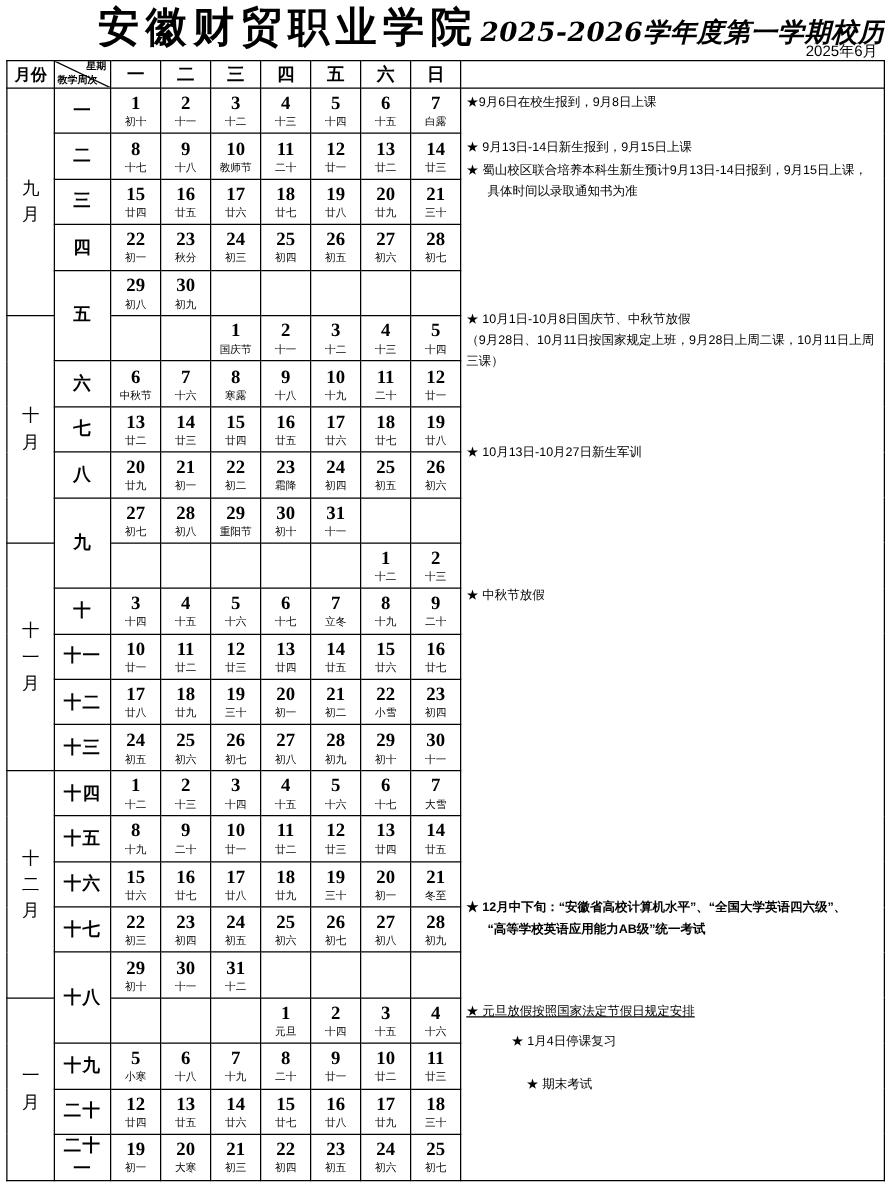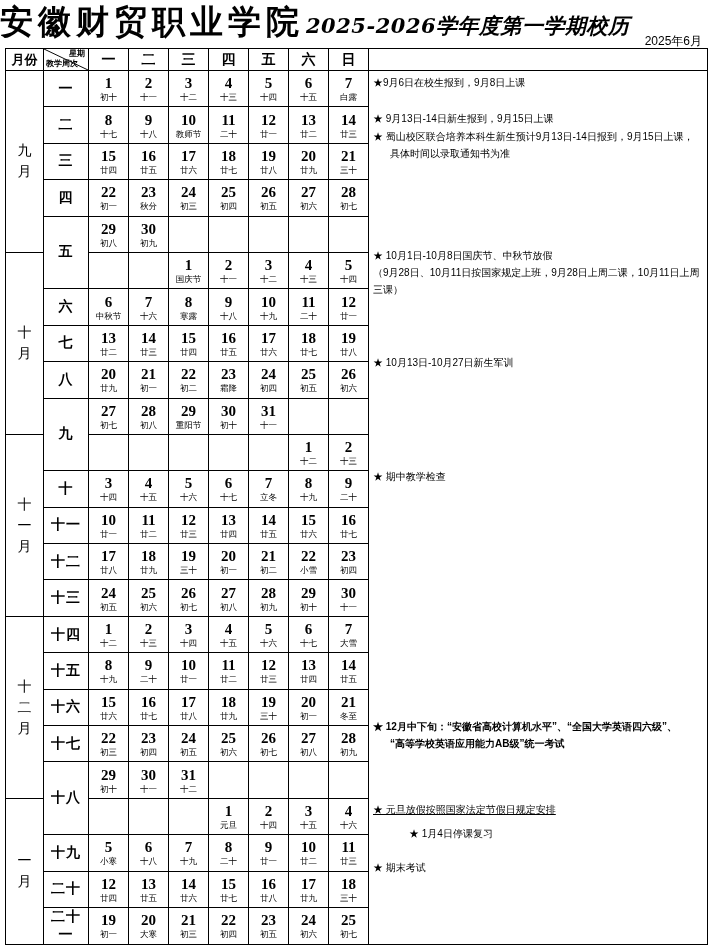--- a/index.html
+++ b/index.html
@@ -4,21 +4,21 @@
 <style>
   html,body { margin:0; padding:0; }
   body {
     width:708px; height:949px; position:relative;
     background:#ffffff; color:#000;
     font-family:"Liberation Sans", sans-serif;
     overflow:hidden;
   }
   .title-row {
     position:absolute; top:0; left:0; width:708px; height:46px;
-    text-align:left; white-space:nowrap; line-height:44px;
+    text-align:right; white-space:nowrap; line-height:44px;
   }
   .school {
     font-family:"DejaVu Serif", serif; font-weight:bold;
     font-size:33px; letter-spacing:5px;
   }
   .term {
     font-family:"DejaVu Serif", serif; font-weight:bold; font-style:italic;
     font-size:21px; letter-spacing:0.5px; margin-left:2px;
   }
   .date-note {
@@ -151,33 +151,33 @@
             </div>
             <div class="remark" style="top: 177px;">
               <div class="remark-line">★ 10月1日-10月8日国庆节、中秋节放假</div>
               <div class="remark-line">（9月28日、10月11日按国家规定上班，9月28日上周二课，10月11日上周</div>
               <div class="remark-line">三课）</div>
             </div>
             <div class="remark" style="top: 284px;">
               <div class="remark-line">★ 10月13日-10月27日新生军训</div>
             </div>
             <div class="remark" style="top: 398px;">
-              <div class="remark-line">★ 期中教学检查</div>
+              <div class="remark-line">★ 中秋节放假</div>
             </div>
             <div class="remark" style="top: 648px; font-weight: bold;">
               <div class="remark-line">★ 12月中下旬：“安徽省高校计算机水平”、“全国大学英语四六级”、</div>
               <div class="remark-line indent">“高等学校英语应用能力AB级”统一考试</div>
             </div>
             <div class="remark" style="top: 731px; text-decoration: underline;">
               <div class="remark-line">★ 元旦放假按照国家法定节假日规定安排</div>
             </div>
             <div class="remark" style="top: 755px; margin-left: 36px;">
               <div class="remark-line">★ 1月4日停课复习</div>
             </div>
-            <div class="remark" style="top: 789px;">
+            <div class="remark" style="top: 789px; margin-left: 48px;">
               <div class="remark-line">★ 期末考试</div>
             </div>
           </div>
         </td>
       </tr>
       <tr>
         <td class="week-cell" rowspan="1">二</td>
         <td class="day-cell">
           <div class="day-num">8</div>
           <div class="day-lunar">十七</div>

